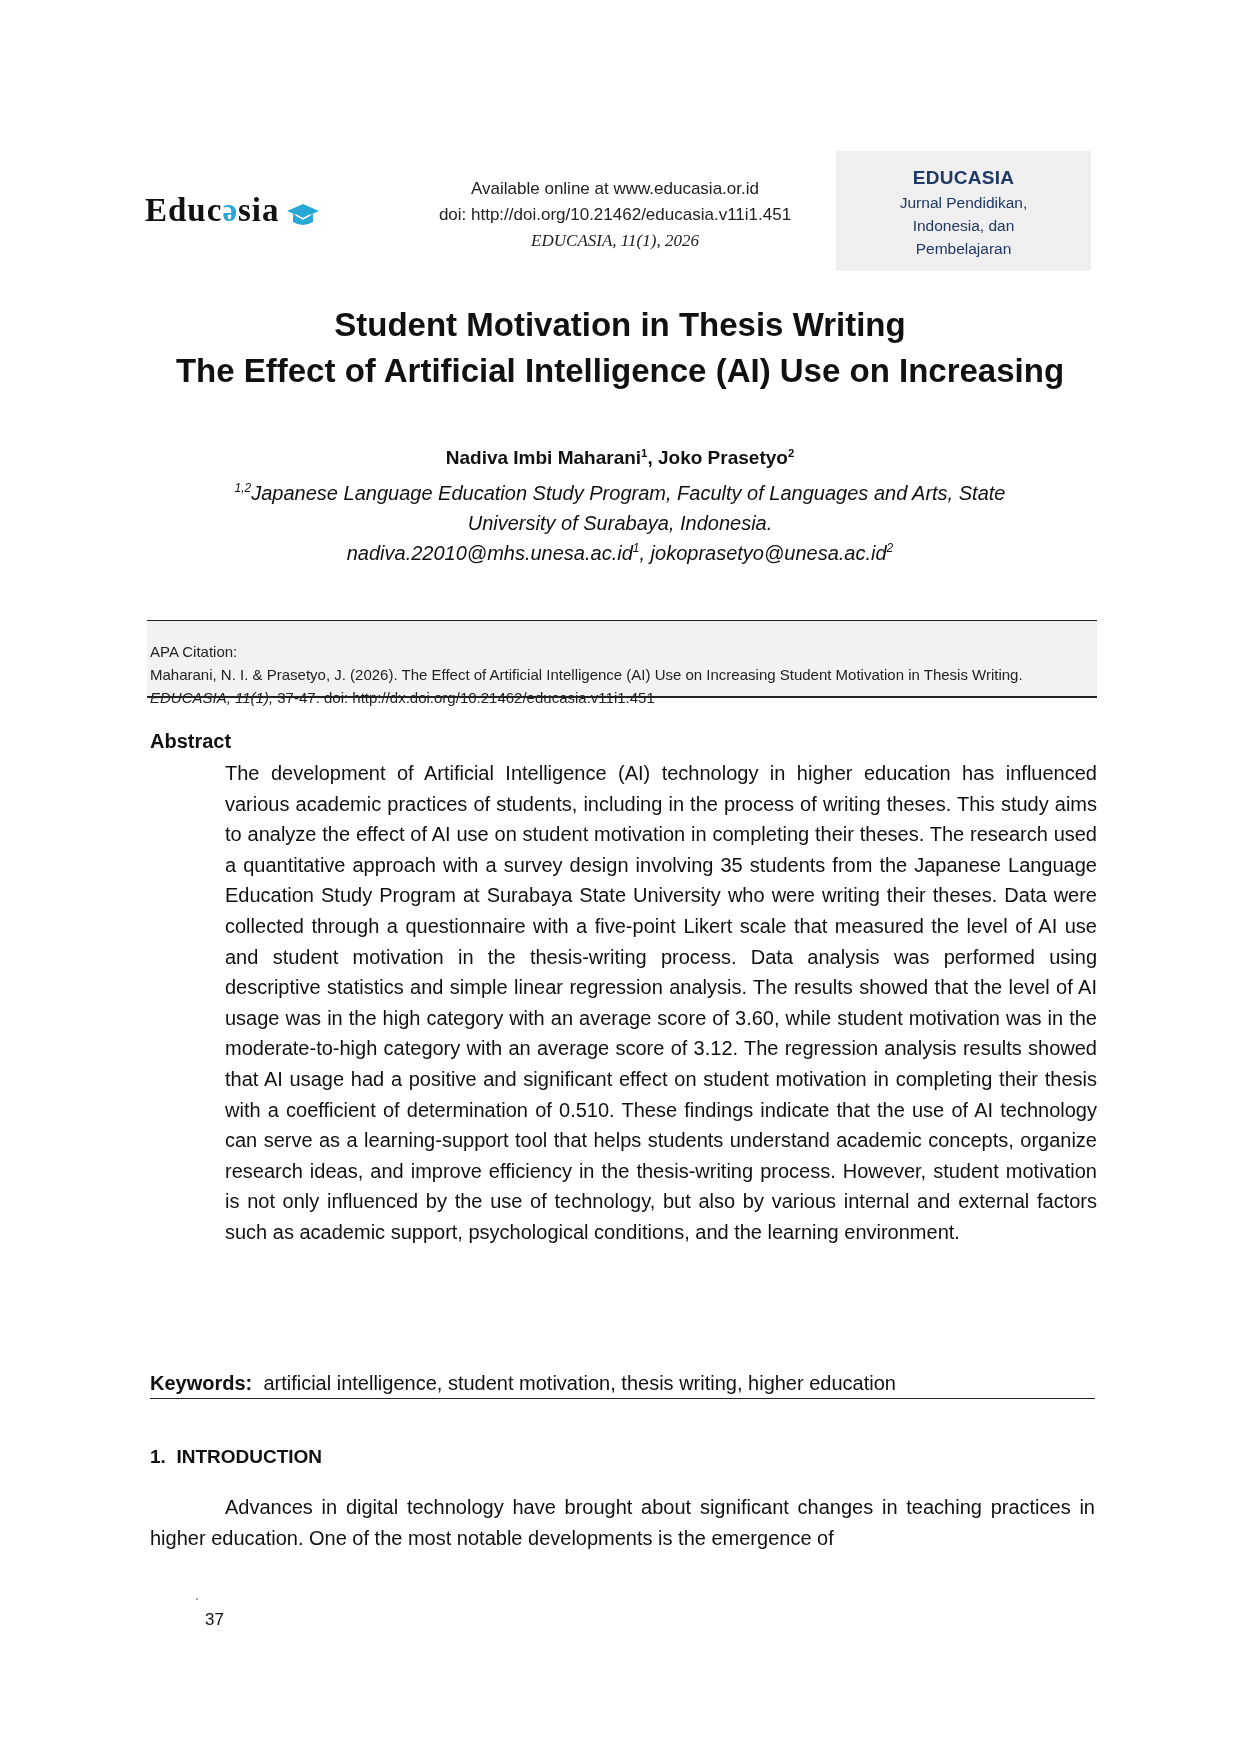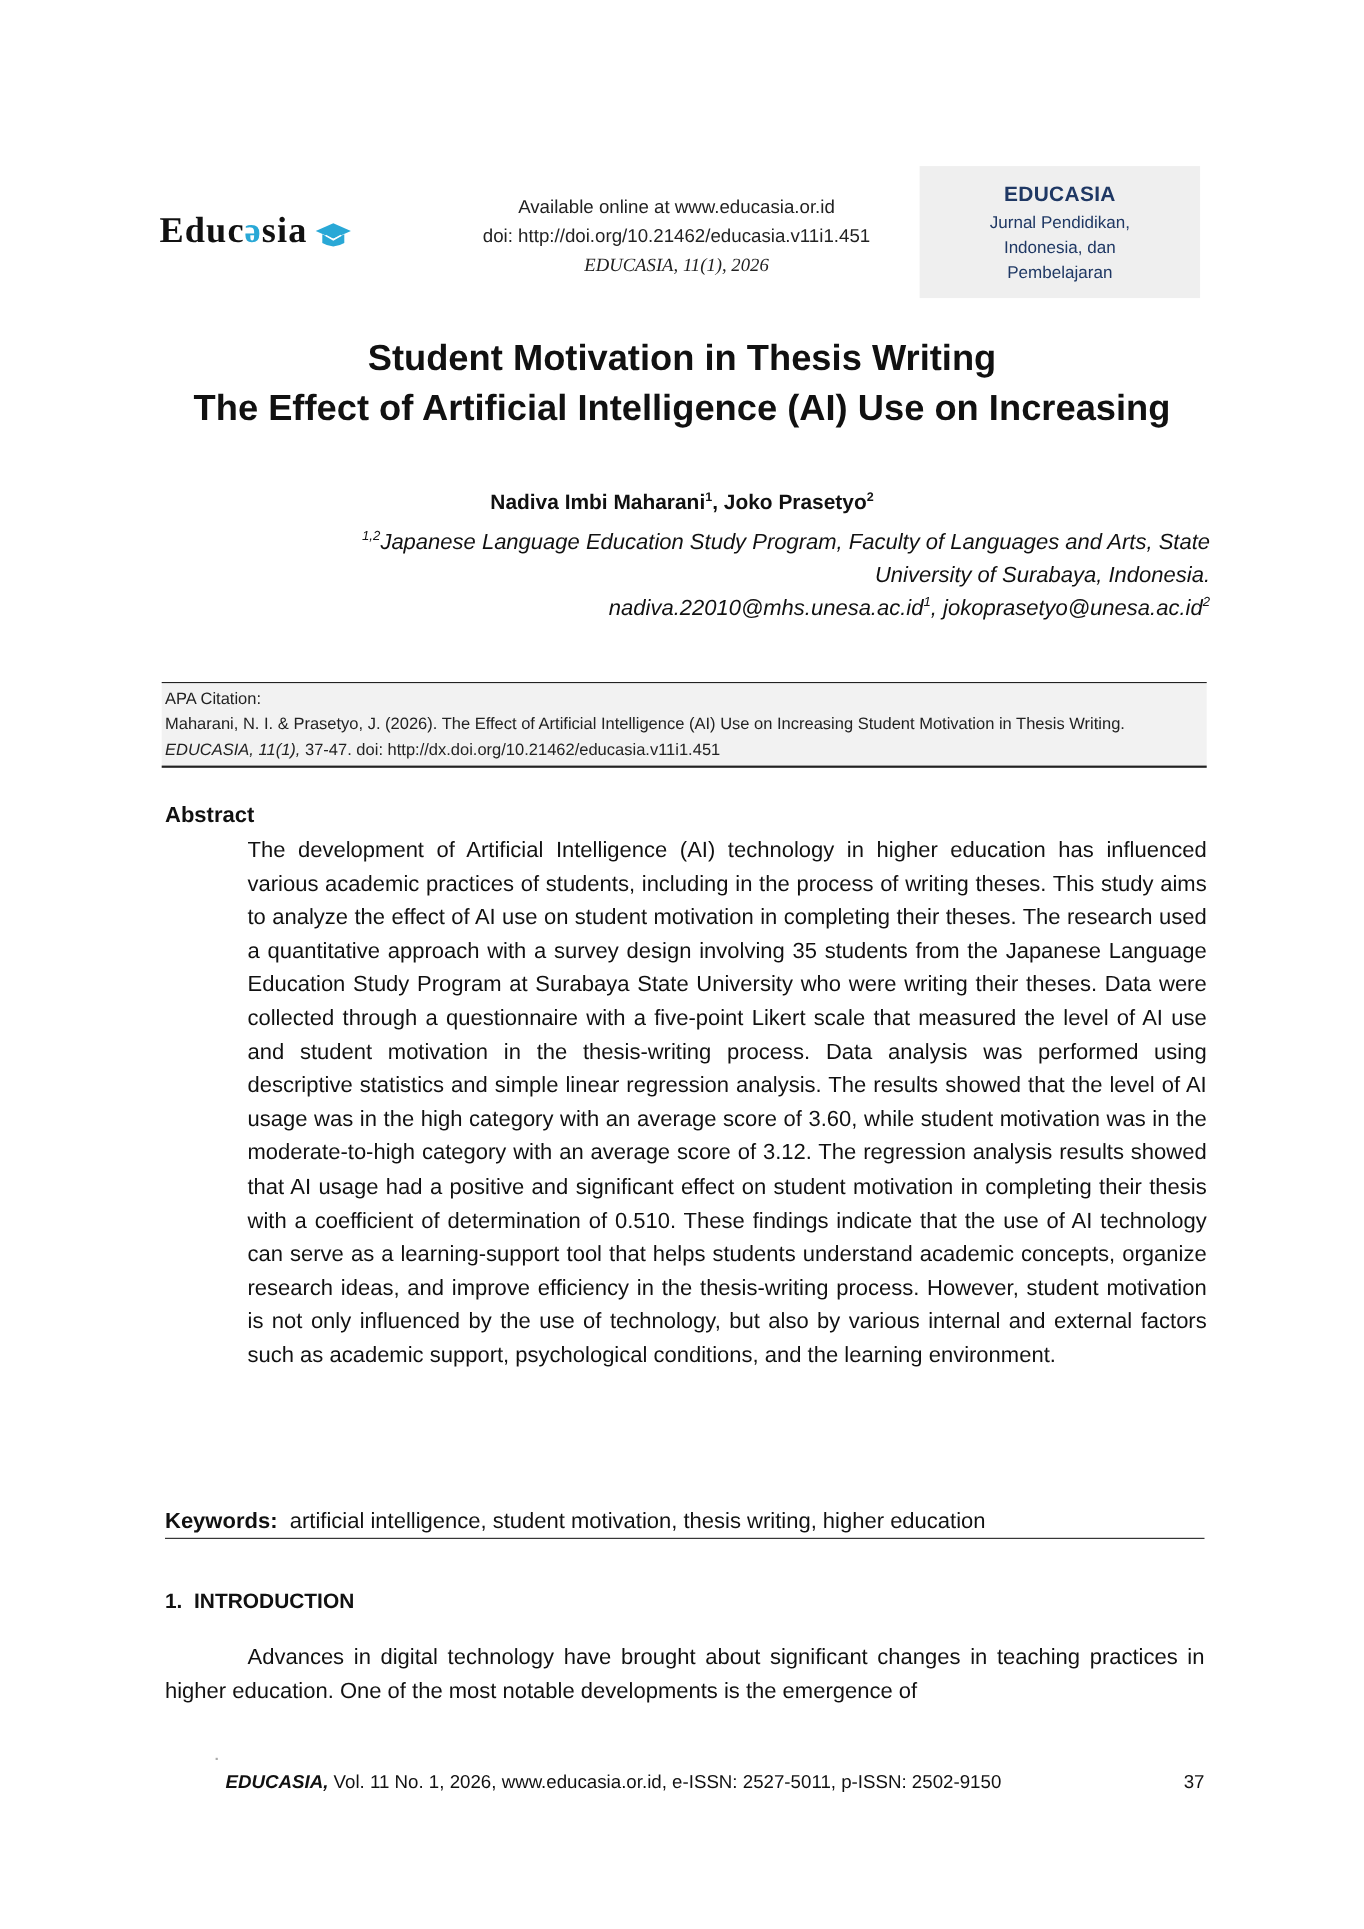--- a/index.html
+++ b/index.html
@@ -17,28 +17,28 @@
   .journal-box { left:836px; top:151px; width:255px; height:120px; background:#efefef; text-align:center;
                  color:#1f3864; }
   .journal-box .jname { margin-top:16px; font-size:19px; font-weight:bold; letter-spacing:0.3px; }
   .journal-box .jsub { font-size:15.5px; line-height:23px; margin-top:2px; }
 
   
   .title { left:140px; top:302px; width:960px; text-align:center; font-size:33px; font-weight:bold; line-height:46px; color:#111; }
 
   
   .authors { left:140px; top:447px; width:960px; text-align:center; font-size:19px; font-weight:bold; color:#111; }
-  .affil { left:140px; top:478px; width:960px; text-align:right; font-size:20px; font-style:italic; line-height:30px; color:#111; }
+  .affil { left:140px; top:478px; width:960px; text-align:center; font-size:20px; font-style:italic; line-height:30px; color:#111; }
   sup { font-size:60%; vertical-align:super; line-height:0; }
 
   
   .citation { left:147px; top:620px; width:947px; height:72px; background:#f2f2f2;
               border-top:1.5px solid #222; border-bottom:2.5px solid #222; box-sizing:content-box;
               font-size:15px; line-height:23px; padding:3px 0 0 3px; color:#222; }
-  .citation .label { display:block; }
+  .citation .label { display:block;margin-top:16px; }
 
   
   .abstract-heading { left:150px; top:730px; font-size:20px; font-weight:bold; color:#111; }
   .abstract-body { left:225px; top:758px; width:872px; font-size:20px; line-height:30.6px; text-align:justify; color:#111; }
 
   
   .keywords { left:150px; top:1372px; width:945px; font-size:20px; color:#111; border-bottom:1.5px solid #222; padding-bottom:3px; }
   .keywords b { font-weight:bold; }
 
   
@@ -108,15 +108,14 @@
 
 <div class="abs keywords">
   <b>Keywords</b><b>:</b>&nbsp; <span>artificial intelligence, student motivation, thesis writing, higher education</span>
 </div>
 
 <div class="abs section-heading" style="white-space:pre;text-align:center;">1.  INTRODUCTION</div>
 <div class="abs intro">Advances in digital technology have brought about significant changes in teaching practices in higher education. One of the most notable developments is the emergence of</div>
 
 <div class="abs dot"></div>
 <div class="abs footer">
-  <span><span class="jr">EDUCASIA,</span><span> Vol. 11 No. 1, 2026, www.educasia.or.id, e-ISSN: 2527-5011, p-ISSN: 2502-9150</span></span>
   <span>37</span>
 </div>
 
 </body></html>

